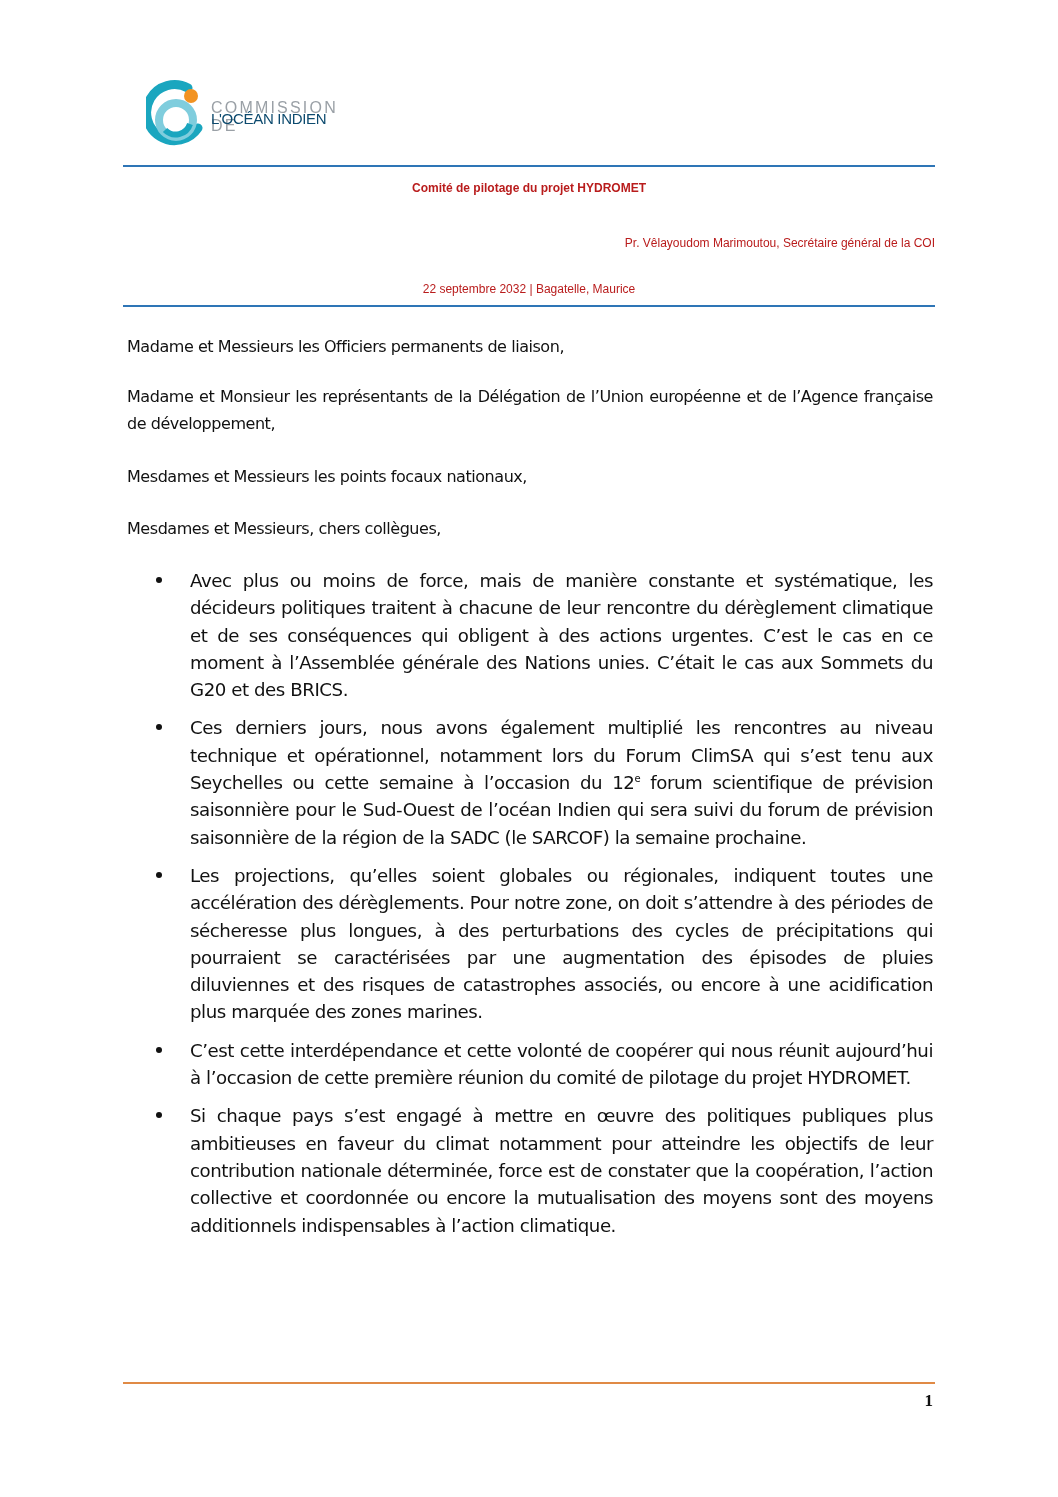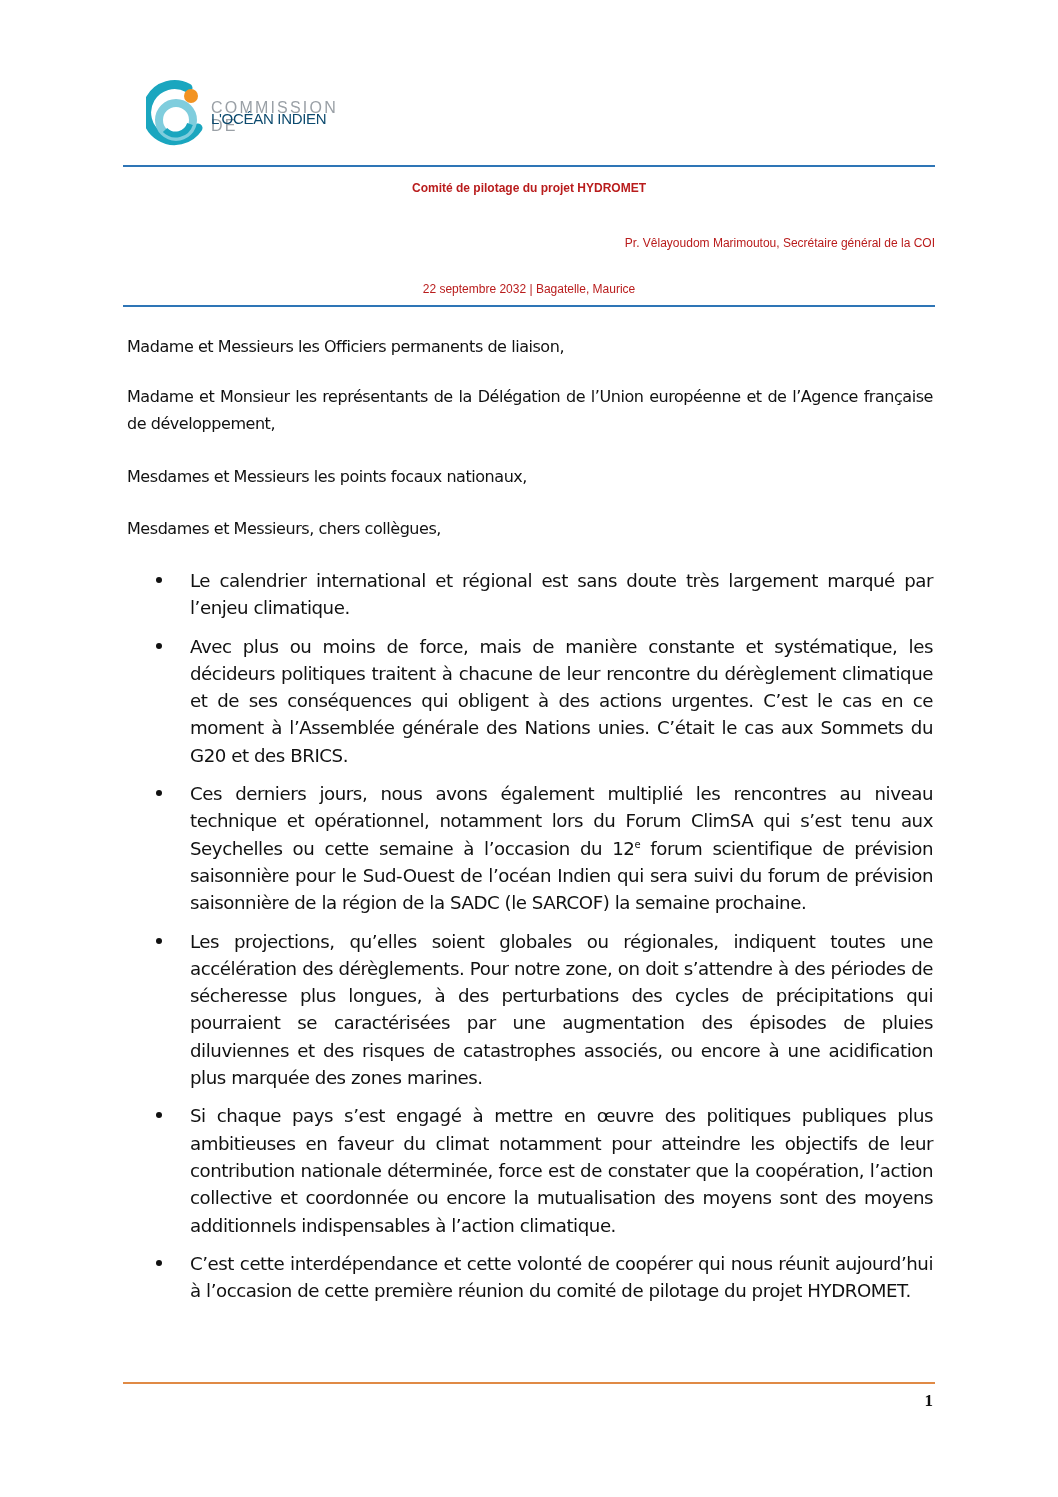--- a/index.html
+++ b/index.html
@@ -65,38 +65,34 @@
 <div class="rule-blue" style="top:305px;"></div>
 
 <div class="para" style="top:333px;">Madame et Messieurs les Officiers permanents de liaison,</div>
 <div class="para" style="top:383px;">Madame et Monsieur les représentants de la Délégation de l’Union européenne et de l’Agence française de développement,</div>
 <div class="para" style="top:463px;">Mesdames et Messieurs les points focaux nationaux,</div>
 <div class="para" style="top:515px;">Mesdames et Messieurs, chers collègues,</div>
 
 <ul class="bullets">
   <li>
     <span class="dot"></span>
-    <span>Le calendrier international et régional est sans doute très largement marqué par l’enjeu climatique.</span>
-  </li>
-  <li>
-    <span class="dot"></span>
     <span>Avec plus ou moins de force, mais de manière constante et systématique, les décideurs politiques traitent à chacune de leur rencontre du dérèglement climatique et de ses conséquences qui obligent à des actions urgentes. C’est le cas en ce moment à l’Assemblée générale des Nations unies. C’était le cas aux Sommets du G20 et des BRICS.</span>
   </li>
   <li>
     <span class="dot"></span>
     <span>Ces derniers jours, nous avons également multiplié les rencontres au niveau technique et opérationnel, notamment lors du Forum ClimSA qui s’est tenu aux Seychelles ou cette semaine à l’occasion du 12</span><sup>e</sup><span> forum scientifique de prévision saisonnière pour le Sud-Ouest de l’océan Indien qui sera suivi du forum de prévision saisonnière de la région de la SADC (le SARCOF) la semaine prochaine.</span>
   </li>
   <li>
     <span class="dot"></span>
     <span>Les projections, qu’elles soient globales ou régionales, indiquent toutes une accélération des dérèglements. Pour notre zone, on doit s’attendre à des périodes de sécheresse plus longues, à des perturbations des cycles de précipitations qui pourraient se caractérisées par une augmentation des épisodes de pluies diluviennes et des risques de catastrophes associés, ou encore à une acidification plus marquée des zones marines.</span>
   </li>
   <li>
     <span class="dot"></span>
-    <span>Si chaque pays s’est engagé à mettre en œuvre des politiques publiques plus ambitieuses en faveur du climat notamment pour atteindre les objectifs de leur contribution nationale déterminée, force est de constater que la coopération, l’action collective et coordonnée ou encore la mutualisation des moyens sont des moyens additionnels indispensables à l’action climatique.</span>
+    <span>C’est cette interdépendance et cette volonté de coopérer qui nous réunit aujourd’hui à l’occasion de cette première réunion du comité de pilotage du projet HYDROMET.</span>
   </li>
   <li>
     <span class="dot"></span>
-    <span>C’est cette interdépendance et cette volonté de coopérer qui nous réunit aujourd’hui à l’occasion de cette première réunion du comité de pilotage du projet HYDROMET.</span>
+    <span>Si chaque pays s’est engagé à mettre en œuvre des politiques publiques plus ambitieuses en faveur du climat notamment pour atteindre les objectifs de leur contribution nationale déterminée, force est de constater que la coopération, l’action collective et coordonnée ou encore la mutualisation des moyens sont des moyens additionnels indispensables à l’action climatique.</span>
   </li>
 </ul>
 
 <div class="rule-orange" style="top:1382px;"></div>
 <div class="page-num">1</div>
 
 </body></html>

